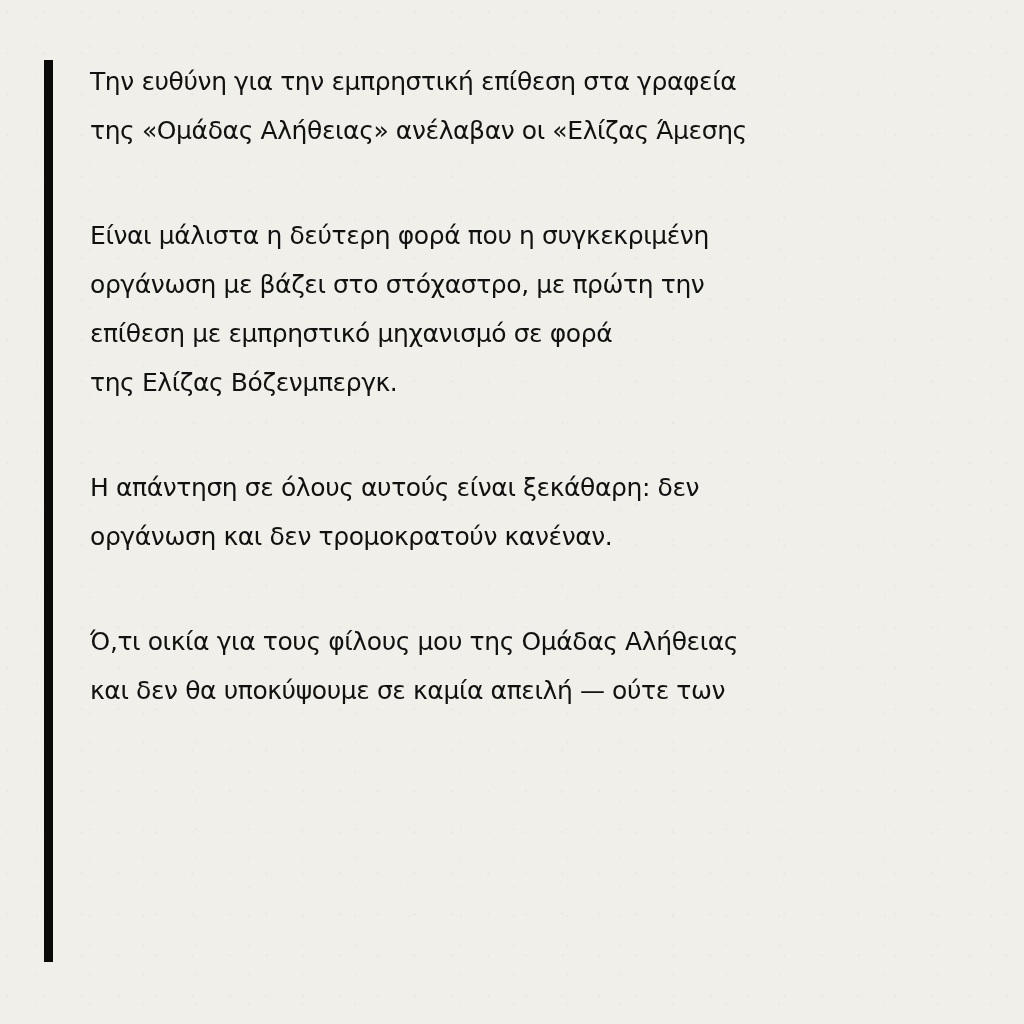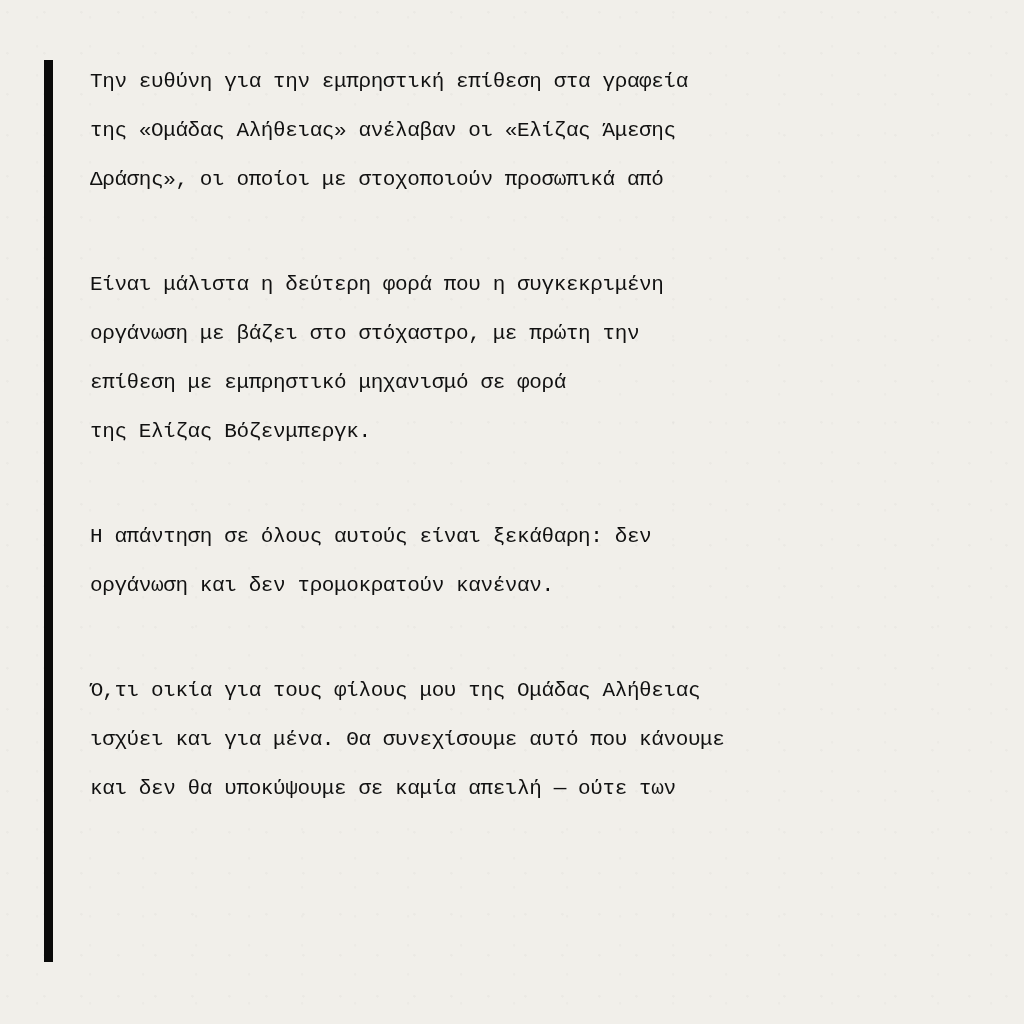--- a/index.html
+++ b/index.html
@@ -17,42 +17,40 @@
   .bar {
     position: absolute; left: 44px; top: 60px;
     width: 9px; height: 902px; background: #0a0a0a;
   }
   .content {
     position: absolute; left: 90px; top: 57px; width: 860px;
   }
   .para { margin: 0 0 56px 0; }
   .line {
     display: block; white-space: nowrap;
-    font-size: 21px; line-height: 49px; letter-spacing: -0.4px; font-family: Liberation Mono, monospace;
+    font-size: 25px; line-height: 49px; letter-spacing: -0.4px;
   }
 </style>
 </head>
 <body>
 
 <div class="bar"></div>
 
 <div class="content">
   <p class="para">
     <span class="line">Την ευθύνη για την εμπρηστική επίθεση στα γραφεία</span>
     <span class="line">της «Ομάδας Αλήθειας» ανέλαβαν οι «Ελίζας Άμεσης</span>
-    <span class="line">Δράσης», οι οποίοι με στοχοποιούν προσωπικά από</span>
   </p>
   <p class="para">
     <span class="line">Είναι μάλιστα η δεύτερη φορά που η συγκεκριμένη</span>
     <span class="line">οργάνωση με βάζει στο στόχαστρο, με πρώτη την</span>
     <span class="line">επίθεση με εμπρηστικό μηχανισμό σε φορά</span>
     <span class="line">της Ελίζας Βόζενμπεργκ.</span>
   </p>
   <p class="para">
     <span class="line">Η απάντηση σε όλους αυτούς είναι ξεκάθαρη: δεν</span>
     <span class="line">οργάνωση και δεν τρομοκρατούν κανέναν.</span>
   </p>
   <p class="para">
     <span class="line">Ό,τι οικία για τους φίλους μου της Ομάδας Αλήθειας</span>
-    <span class="line">ισχύει και για μένα. Θα συνεχίσουμε αυτό που κάνουμε</span>
     <span class="line">και δεν θα υποκύψουμε σε καμία απειλή — ούτε των</span>
   </p>
 </div>
 
 </body></html>

